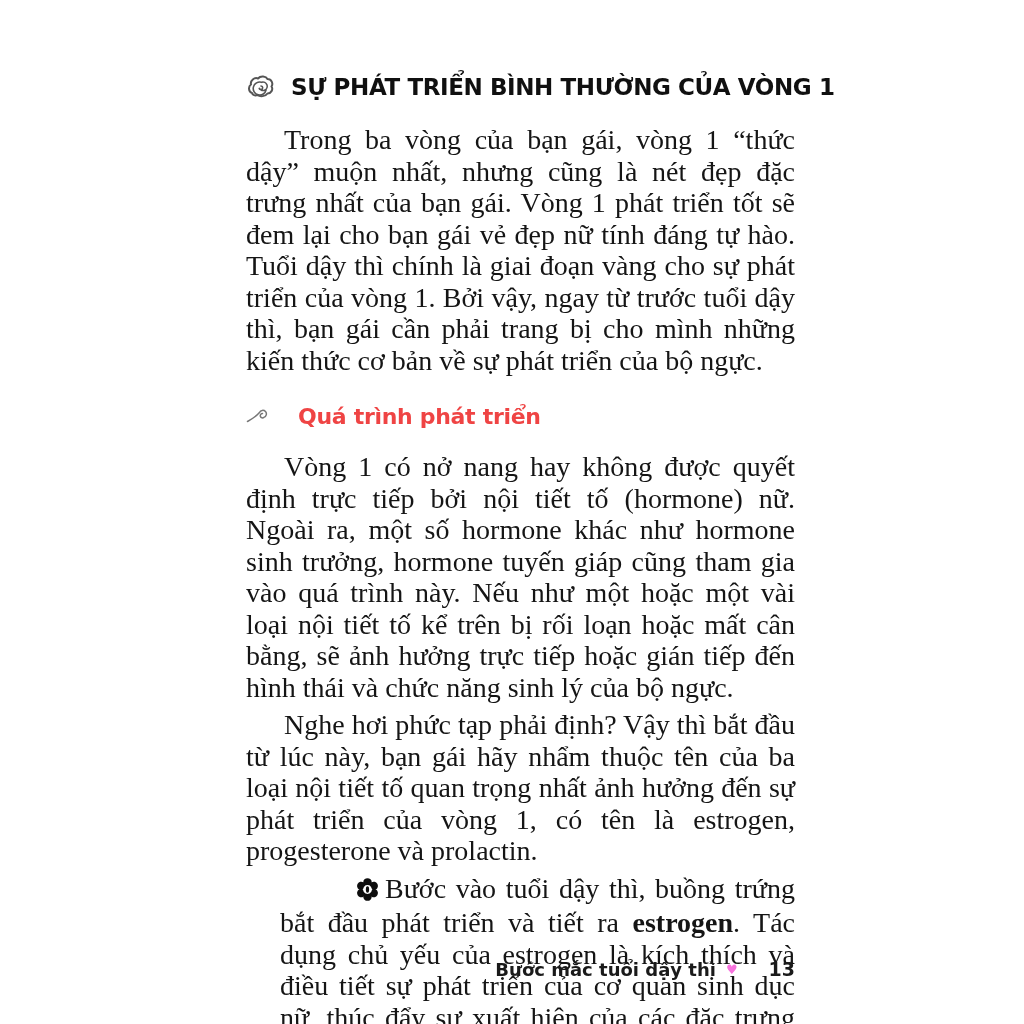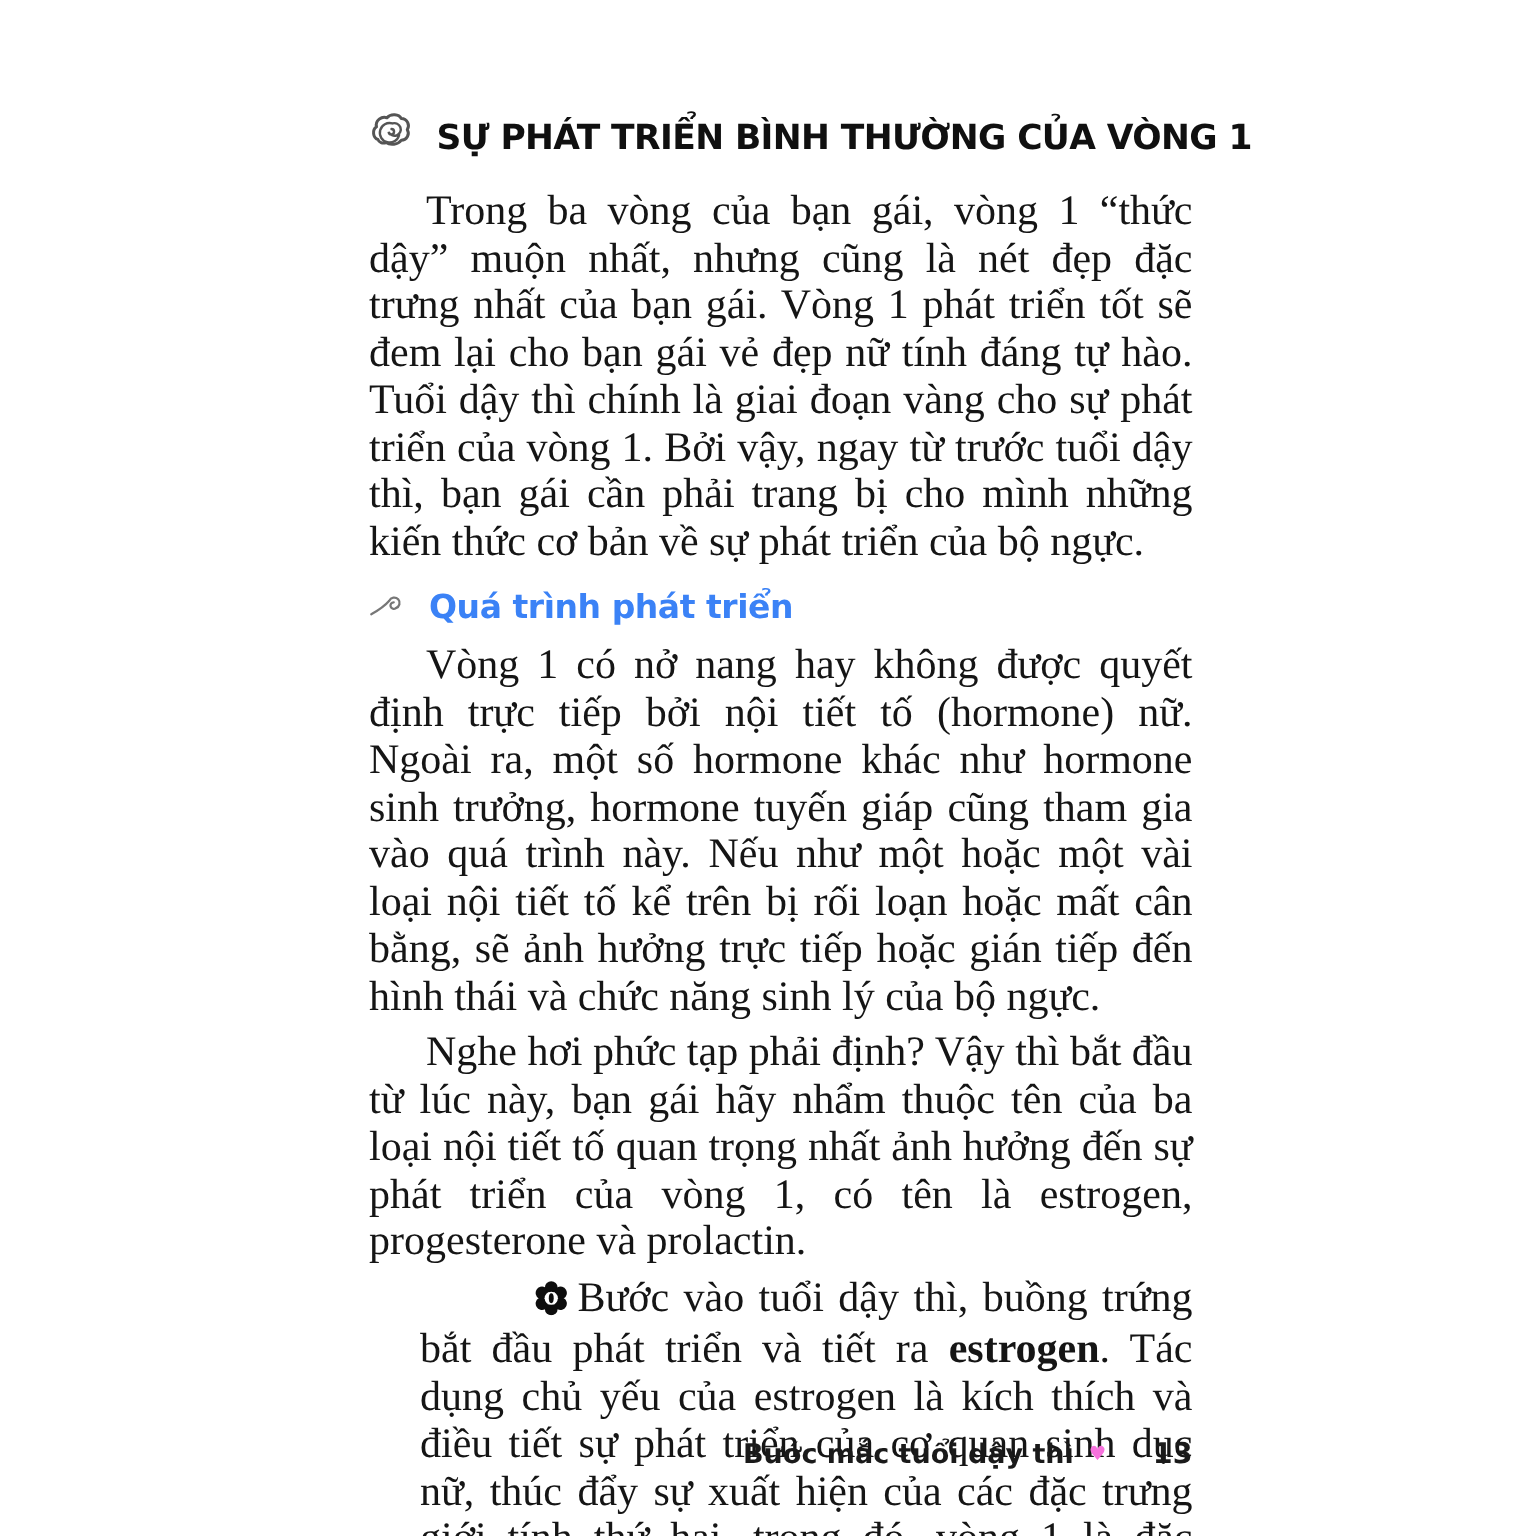--- a/index.html
+++ b/index.html
@@ -19,21 +19,21 @@
   }
   .content {
     position: absolute;
     left: 246px;
     top: 74px;
     width: 549px;
     color: #151515;
   }
   .heading-row {
     display: flex;
-    align-items: flex-end;
+    align-items: flex-start;
     gap: 15px;
     margin: 0 0 20px 0;
   }
   .heading-row svg { flex: 0 0 auto; }
   h1.page-title {
     font-family: "DejaVu Sans", sans-serif;
     font-size: 23px;
     font-weight: bold;
     letter-spacing: -0.4px;
     margin: 0;
@@ -53,22 +53,22 @@
     display: flex;
     align-items: center;
     gap: 16px;
     margin: 16px 0 10px 0;
   }
   h2.section-heading {
     font-family: "DejaVu Sans", sans-serif;
     font-size: 22px;
     font-weight: bold;
     letter-spacing: -0.3px;
-    margin: 0;
-    color: #3b82f6;
+    margin: 12px;
+    color: #ef4444;
   }
   .bold-term { font-weight: bold; }
   .flower-bullet {
     display: inline-block;
     vertical-align: -3px;
     margin-right: 6px;
   }
   .footer {
     position: absolute;
     top: 958px;

